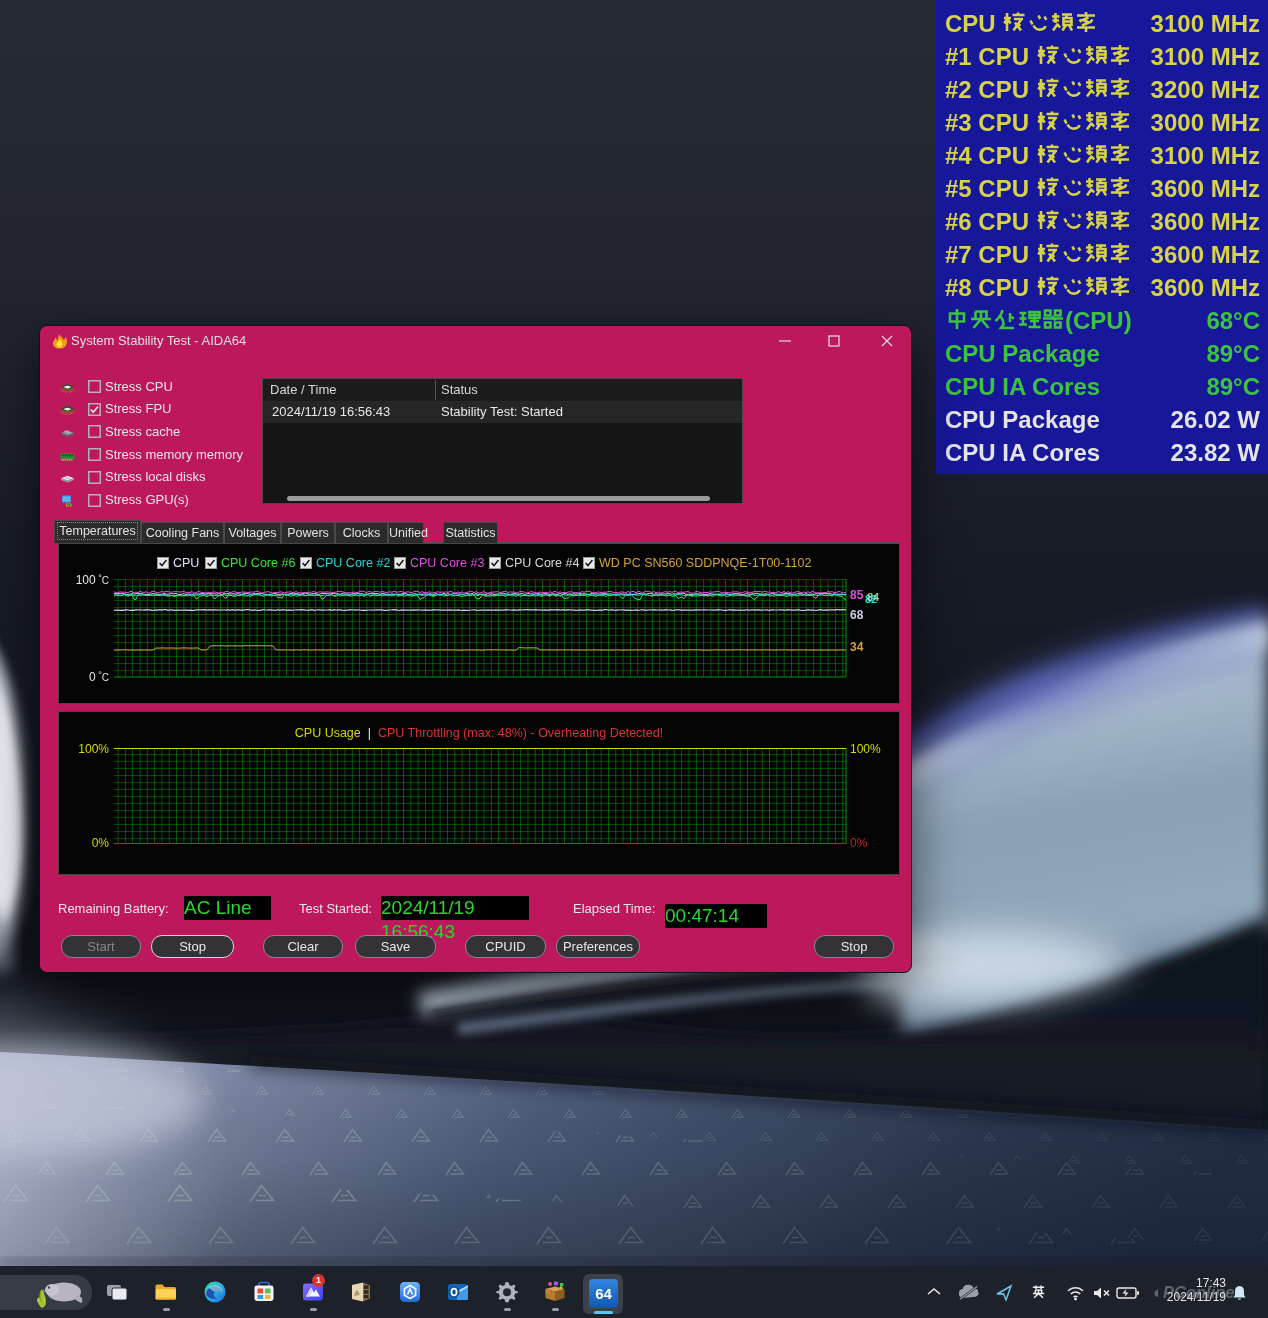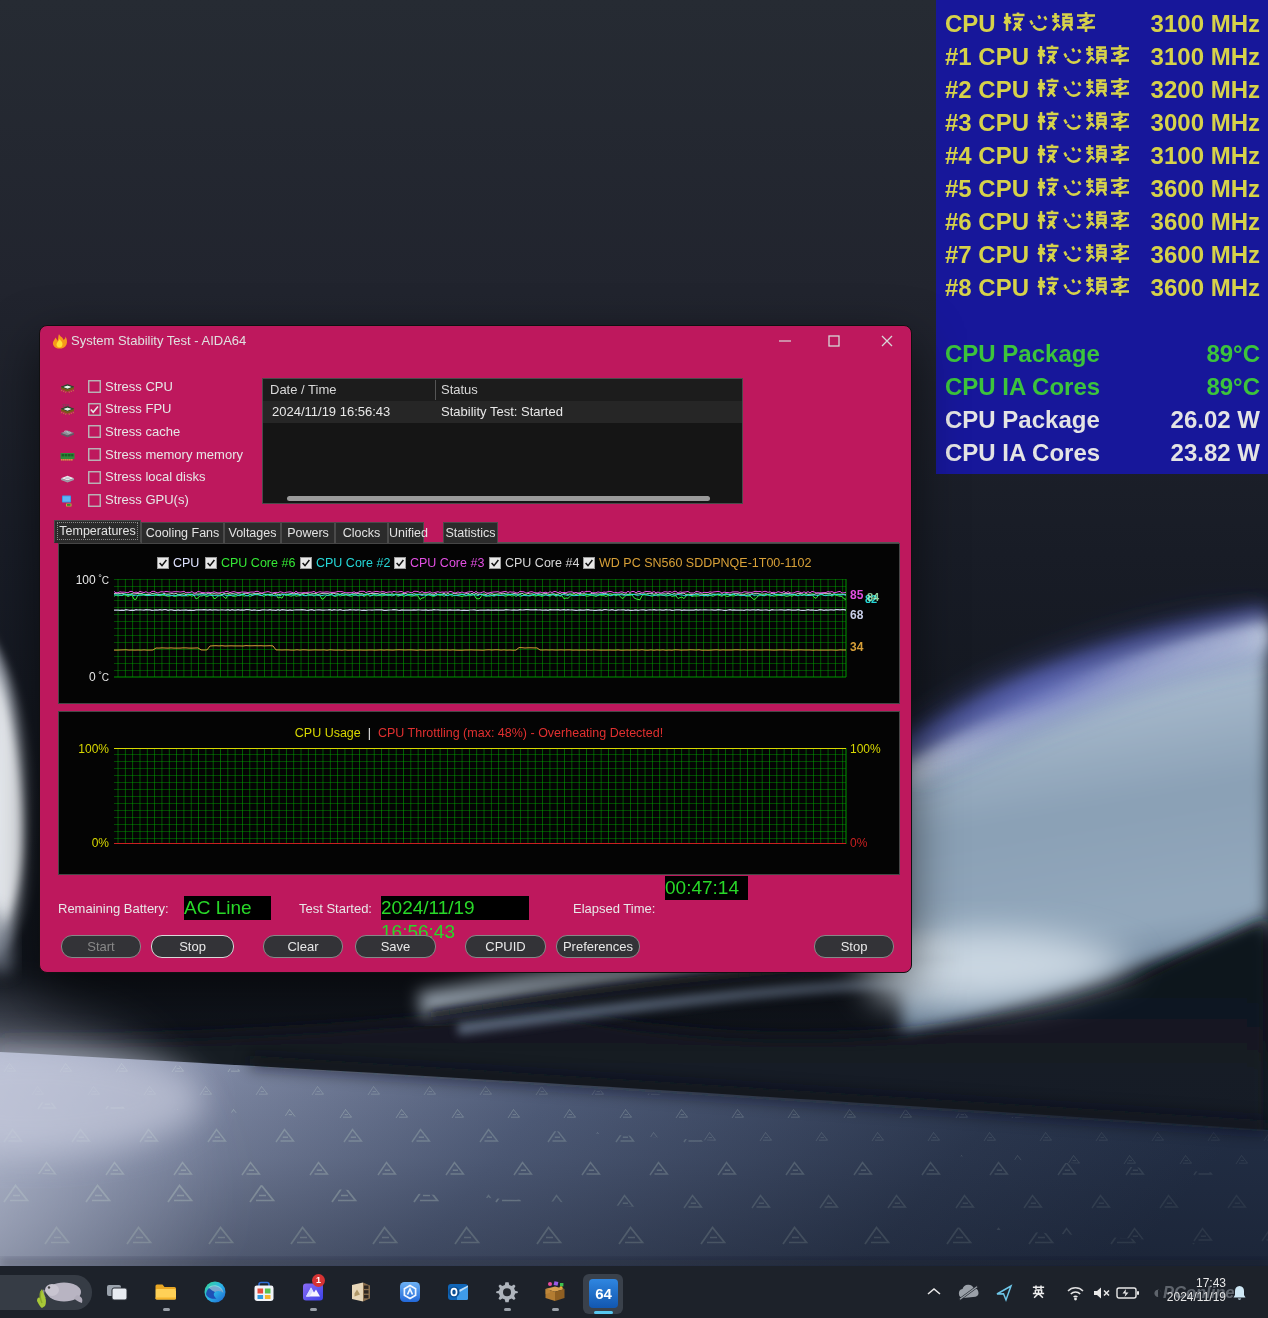--- a/index.html
+++ b/index.html
@@ -275,20 +275,34 @@
       <span class="olab">#8 CPU&nbsp;<svg class="cjk" style="width:24px;height:24px;vertical-align:-2px" viewBox="0 0 24 24" fill="none" stroke="currentColor" stroke-width="2.6" stroke-linecap="butt">
           <use href="#ghe"></use>
         </svg><svg class="cjk" style="width:24px;height:24px;vertical-align:-2px" viewBox="0 0 24 24" fill="none" stroke="currentColor" stroke-width="2.6" stroke-linecap="butt">
           <use href="#gxin"></use>
         </svg><svg class="cjk" style="width:24px;height:24px;vertical-align:-2px" viewBox="0 0 24 24" fill="none" stroke="currentColor" stroke-width="2.6" stroke-linecap="butt">
           <use href="#gpin"></use>
         </svg><svg class="cjk" style="width:24px;height:24px;vertical-align:-2px" viewBox="0 0 24 24" fill="none" stroke="currentColor" stroke-width="2.6" stroke-linecap="butt">
           <use href="#glv"></use>
         </svg></span>
       <span class="oval">3600 MHz</span>
+    </div>
+    <div class="orow og" style="top:305px">
+      <span class="olab"><svg class="cjk" style="width:24px;height:24px;vertical-align:-2px" viewBox="0 0 24 24" fill="none" stroke="currentColor" stroke-width="2.6" stroke-linecap="butt">
+          <use href="#gzhong"></use>
+        </svg><svg class="cjk" style="width:24px;height:24px;vertical-align:-2px" viewBox="0 0 24 24" fill="none" stroke="currentColor" stroke-width="2.6" stroke-linecap="butt">
+          <use href="#gyang"></use>
+        </svg><svg class="cjk" style="width:24px;height:24px;vertical-align:-2px" viewBox="0 0 24 24" fill="none" stroke="currentColor" stroke-width="2.6" stroke-linecap="butt">
+          <use href="#gchu"></use>
+        </svg><svg class="cjk" style="width:24px;height:24px;vertical-align:-2px" viewBox="0 0 24 24" fill="none" stroke="currentColor" stroke-width="2.6" stroke-linecap="butt">
+          <use href="#gli"></use>
+        </svg><svg class="cjk" style="width:24px;height:24px;vertical-align:-2px" viewBox="0 0 24 24" fill="none" stroke="currentColor" stroke-width="2.6" stroke-linecap="butt">
+          <use href="#gqi"></use>
+        </svg>(CPU)</span>
+      <span class="oval">68°C</span>
     </div>
     <div class="orow og" style="top:338px">
       <span class="olab">CPU Package</span>
       <span class="oval">89°C</span>
     </div>
     <div class="orow og" style="top:371px">
       <span class="olab">CPU IA Cores</span>
       <span class="oval">89°C</span>
     </div>
     <div class="orow ow" style="top:404px">
@@ -480,21 +494,21 @@
 <text x="50" y="135" text-anchor="end" font-size="12" fill="#d8d800">0%</text>
 <text x="791" y="41" font-size="12" fill="#d8d800">100%</text>
 <text x="791" y="135" font-size="12" fill="#c82020">0%</text>
 </svg></div>
  </div>
  <div class="lab" style="left:18px;top:575px">Remaining Battery:</div>
  <div class="blackbox" style="left:144px;top:570px;width:87px">AC Line</div>
  <div class="lab" style="left:259px;top:575px">Test Started:</div>
  <div class="blackbox" style="left:341px;top:570px;width:148px">2024/11/19 16:56:43</div>
  <div class="lab" style="left:533px;top:575px">Elapsed Time:</div>
- <div class="blackbox" style="left:625px;top:550px;width:83px">00:47:14</div>
+ <div class="blackbox" style="left:625px;top:578px;width:102px">00:47:14</div>
  <div class="btn" style="left:21px;top:609px;width:80px;color:#888">Start</div>
  <div class="btn" style="left:111px;top:609px;width:83px;border-color:#d8d8d8">Stop</div>
  <div class="btn" style="left:223px;top:609px;width:80px">Clear</div>
  <div class="btn" style="left:315px;top:609px;width:81px">Save</div>
  <div class="btn" style="left:425px;top:609px;width:81px">CPUID</div>
  <div class="btn" style="left:516px;top:609px;width:84px">Preferences</div>
  <div class="btn" style="left:774px;top:609px;width:80px">Stop</div>
 </div>
 <div class="taskbar"></div>
 <div style="position:absolute;left:-18px;top:1275px;width:110px;height:35px;border-radius:17px;background:#363c45"></div>

